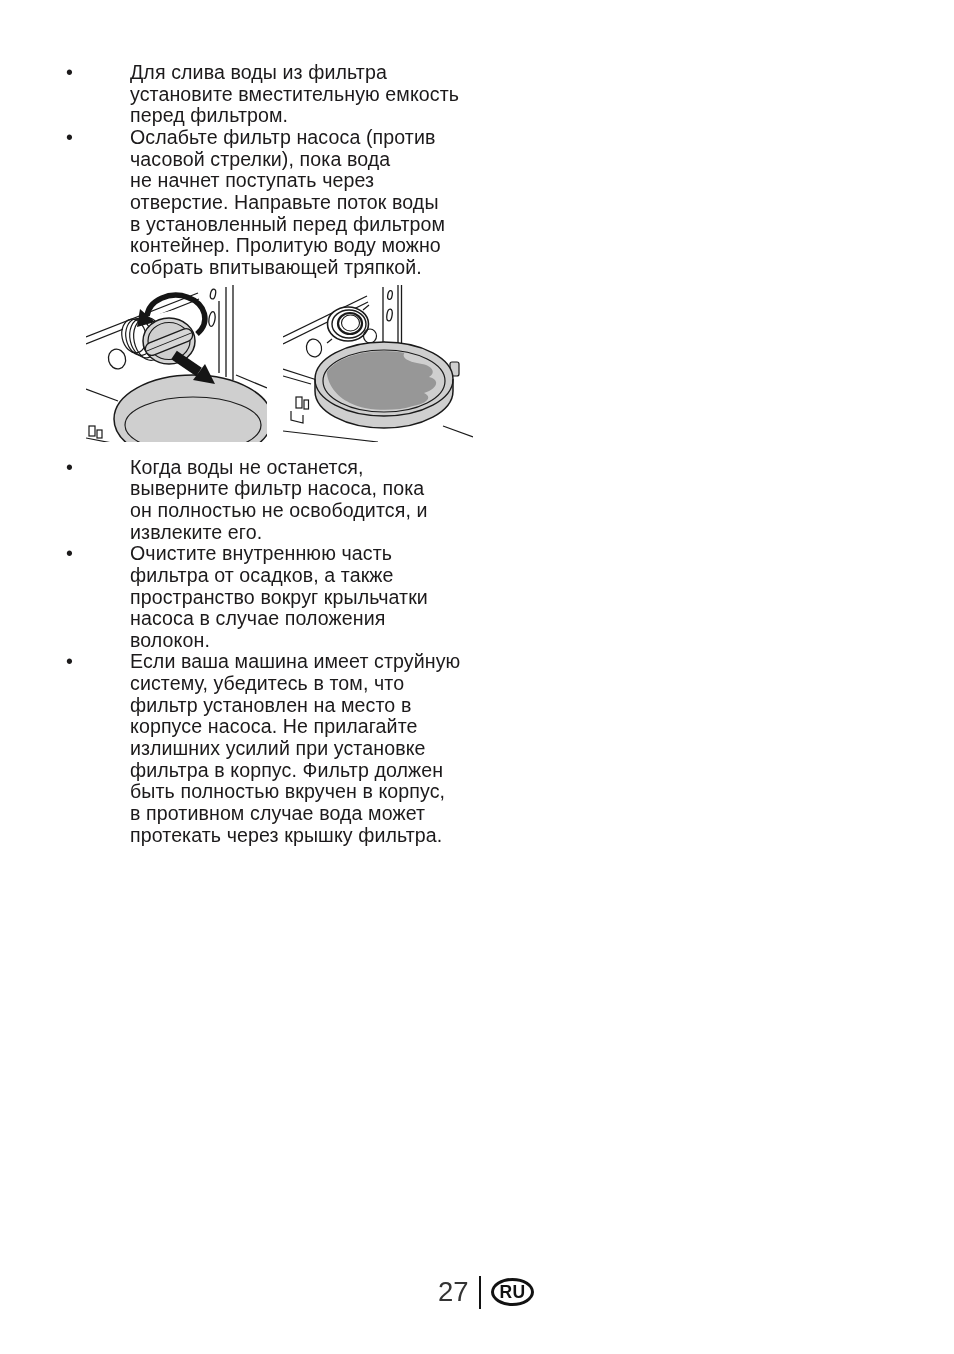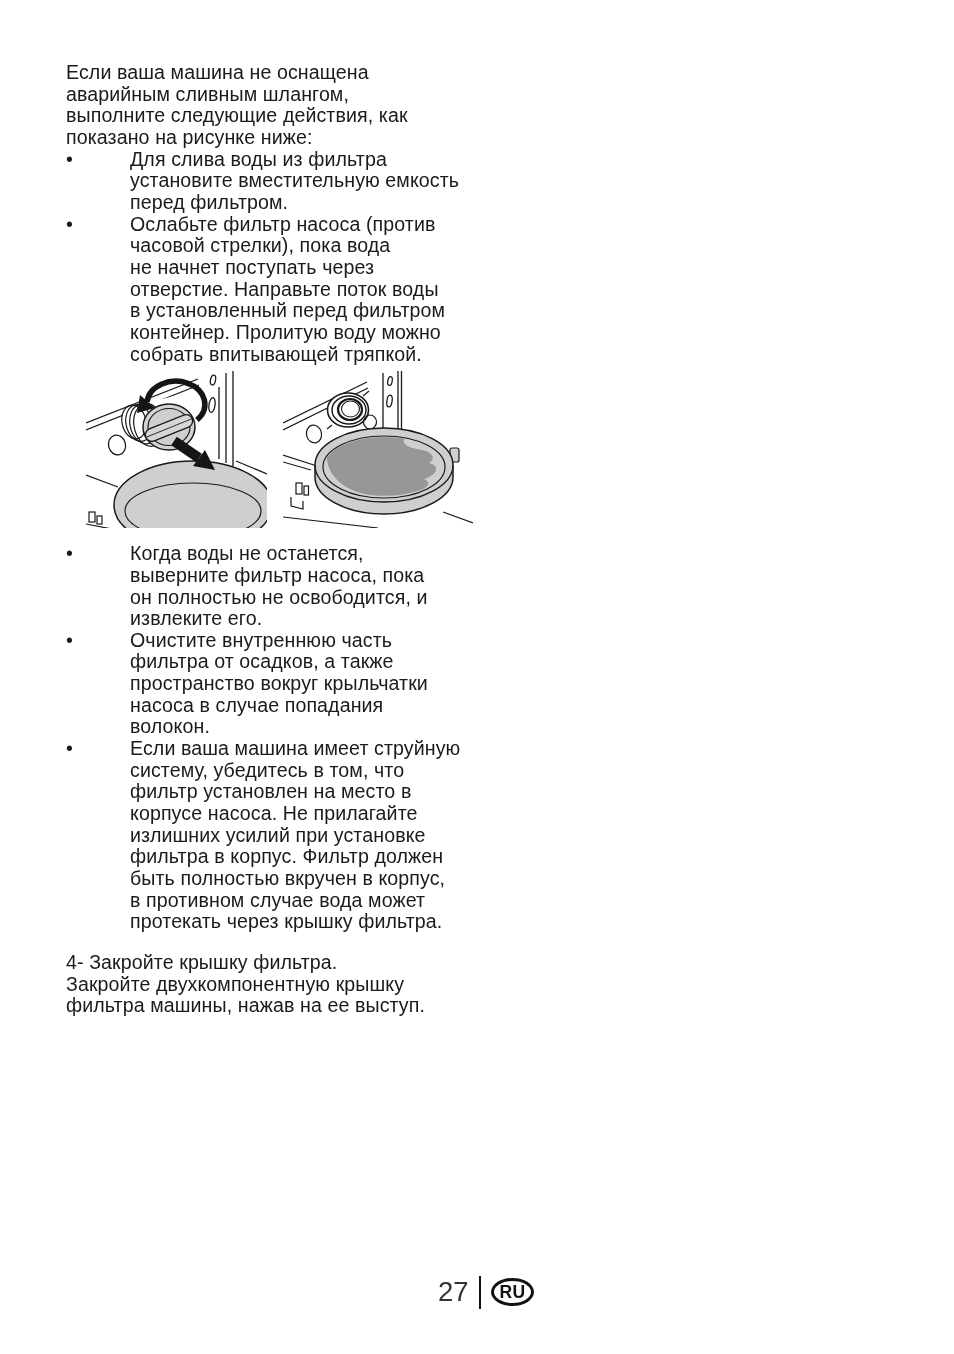--- a/index.html
+++ b/index.html
@@ -28,24 +28,20 @@
     width:43px;height:28px;border:3px solid #121212;border-radius:50%;
     display:flex;align-items:center;justify-content:center;
     font-size:17.5px;font-weight:700;color:#121212;letter-spacing:0.5px;box-sizing:border-box;
   }
 </style>
 </head>
 <body>
 
 <main class="col">
 
-  <p class="para">Если ваша машина не оснащена
-аварийным сливным шлангом,
-выполните следующие действия, как
-показано на рисунке ниже:</p>
 
   <div class="blist">
     <div class="li">
       <span class="bullet">•</span>
       <span class="li-text">Для слива воды из фильтра
 установите вместительную емкость
 перед фильтром.</span>
     </div>
     <div class="li">
       <span class="bullet">•</span>
@@ -167,40 +163,37 @@
       <span class="li-text">Когда воды не останется,
 выверните фильтр насоса, пока
 он полностью не освободится, и
 извлеките его.</span>
     </div>
     <div class="li">
       <span class="bullet">•</span>
       <span class="li-text">Очистите внутреннюю часть
 фильтра от осадков, а также
 пространство вокруг крыльчатки
-насоса в случае попадания
+насоса в случае положения
 волокон.</span>
     </div>
     <div class="li">
       <span class="bullet">•</span>
       <span class="li-text">Если ваша машина имеет струйную
 систему, убедитесь в том, что
 фильтр установлен на место в
 корпусе насоса. Не прилагайте
 излишних усилий при установке
 фильтра в корпус. Фильтр должен
 быть полностью вкручен в корпус,
 в противном случае вода может
 протекать через крышку фильтра.</span>
     </div>
   </div>
 
-  <p class="para step4">4- Закройте крышку фильтра.
-Закройте двухкомпонентную крышку
-фильтра машины, нажав на ее выступ.</p>
 
 
 </main>
 
 <footer class="footer">
   <span class="page-num">27</span>
   <span class="vbar"></span>
   <span class="badge">RU</span>
 </footer>
 

